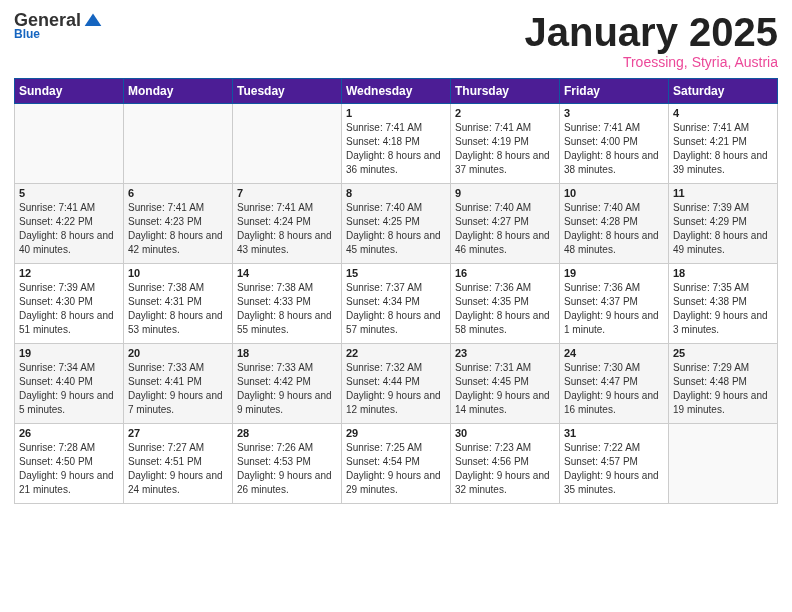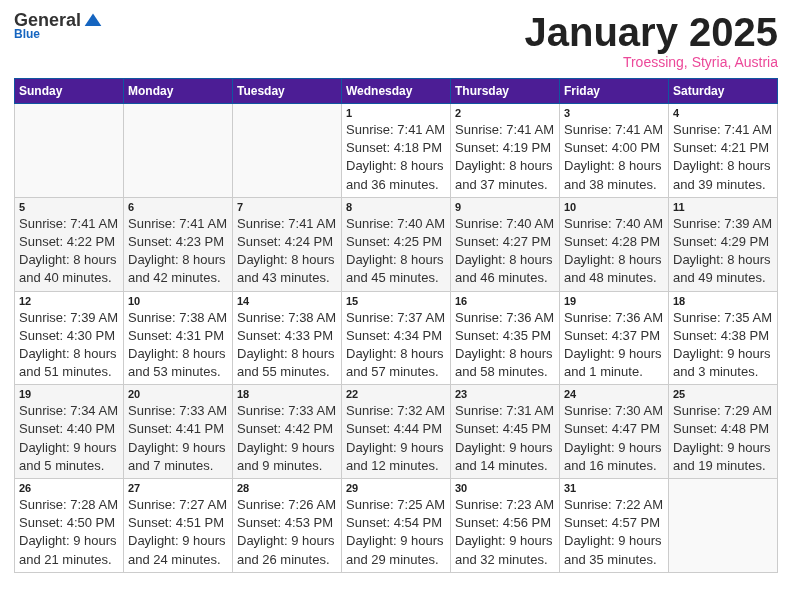--- a/index.html
+++ b/index.html
@@ -82,21 +82,21 @@
     .calendar tbody tr:nth-child(even) td {
       background: #f5f5f5;
     }
     .day-number {
       font-weight: bold;
       font-size: 11px;
       display: block;
       margin-bottom: 2px;
     }
     .day-info {
-      font-size: 13px;
+      font-size: 10px;
       line-height: 1.4;
       color: #333;
     }
     .empty-cell {
       background: #f9f9f9 !important;
     }
   </style>
 </head>
 <body>
 

